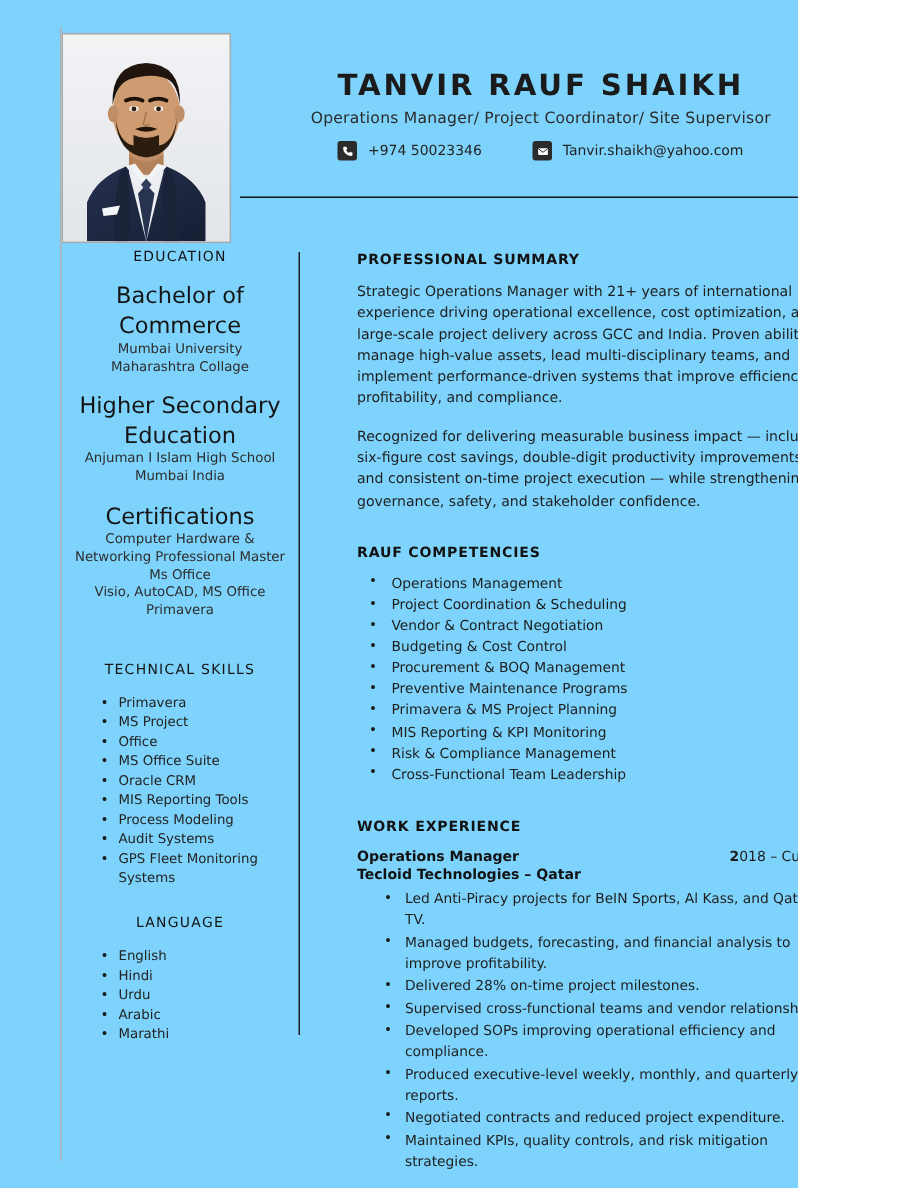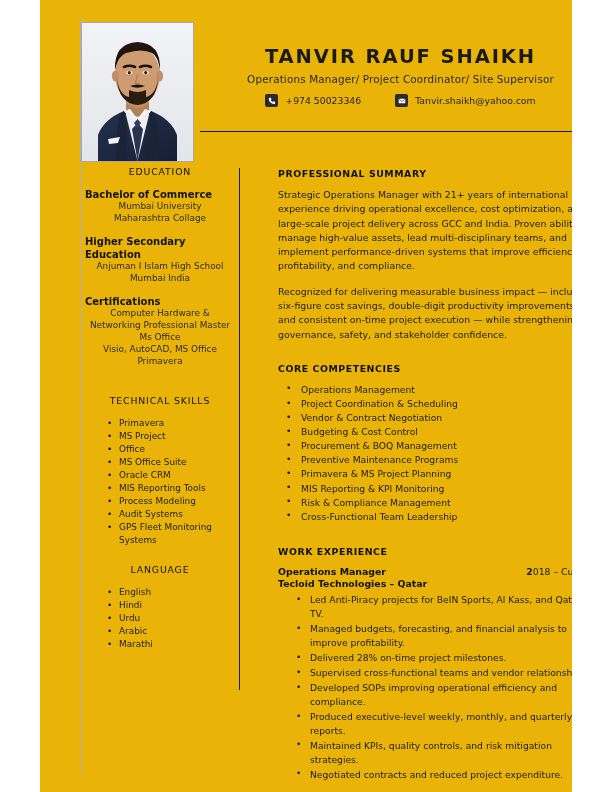--- a/index.html
+++ b/index.html
@@ -8,23 +8,22 @@
     background: #ffffff;
   }
   body {
     font-family: "DejaVu Sans", sans-serif;
     color: #1a1a1a;
   }
   .page {
     position: relative;
     width: 532px;
     height: 792px;
-    background: #eab308;
+    background: #7dd3fc;
     overflow: hidden;
-    margin-left: 40px;
   }
   
   .page-left-rule {
     position: absolute;
     left: 40px;
     top: 18px;
     width: 1px;
     height: 756px;
     background: #b0b0b2;
   }
@@ -130,24 +129,25 @@
     letter-spacing: 0.85px;
     color: #141414;
     text-align: center;
     margin-bottom: 11px;
   }
   .side-heading.left-align {
     text-align: center;
   }
   .edu-block { margin-bottom: 10px; }
   .edu-title {
-    font-size: 10px;
-    font-weight: bold;
+    font-size: 15px;
+    font-weight: normal;
     color: #141414;
     line-height: 1.32;
+    text-align: center;
   }
   .edu-line {
     font-size: 8.9px;
     color: #2d2d2d;
     line-height: 1.34;
     text-align: center;
   }
   .side-list {
     margin: 0 0 0 22px;
     padding: 0;
@@ -409,21 +409,21 @@
     </ul>
   </div>
 
   <div class="right-col">
 
     <div class="main-heading">PROFESSIONAL SUMMARY</div>
     <div class="summary-para">Strategic Operations Manager with 21+ years of international experience driving operational excellence, cost optimization, and large-scale project delivery across GCC and India. Proven ability to manage high-value assets, lead multi-disciplinary teams, and implement performance-driven systems that improve efficiency, profitability, and compliance.</div>
     <div class="summary-para">Recognized for delivering measurable business impact — including six-figure cost savings, double-digit productivity improvements, and consistent on-time project execution — while strengthening governance, safety, and stakeholder confidence.</div>
 
     <div class="gap-sm"></div>
-    <div class="main-heading">CORE COMPETENCIES</div>
+    <div class="main-heading">RAUF COMPETENCIES</div>
     <ul class="comp-list">
       <li>Operations Management</li>
       <li>Project Coordination &amp; Scheduling</li>
       <li>Vendor &amp; Contract Negotiation</li>
       <li>Budgeting &amp; Cost Control</li>
       <li>Procurement &amp; BOQ Management</li>
       <li>Preventive Maintenance Programs</li>
       <li>Primavera &amp; MS Project Planning</li>
       <li>MIS Reporting &amp; KPI Monitoring</li>
       <li>Risk &amp; Compliance Management</li>
@@ -439,21 +439,21 @@
         <div class="job-dates"><b>2</b><span>018 – Current</span></div>
       </div>
       <div class="job-company">Tecloid Technologies – Qatar</div>
       <ul class="job-list">
         <li>Led Anti-Piracy projects for BeIN Sports, Al Kass, and Qatar TV.</li>
         <li>Managed budgets, forecasting, and financial analysis to improve profitability.</li>
         <li>Delivered 28% on-time project milestones.</li>
         <li>Supervised cross-functional teams and vendor relationships.</li>
         <li>Developed SOPs improving operational efficiency and compliance.</li>
         <li>Produced executive-level weekly, monthly, and quarterly reports.</li>
+        <li>Negotiated contracts and reduced project expenditure.</li>
         <li>Maintained KPIs, quality controls, and risk mitigation strategies.</li>
-        <li>Negotiated contracts and reduced project expenditure.</li>
       </ul>
     </div>
 
     <div class="gap-lg"></div>
 
   </div>
 </div>
 
 </body></html>

